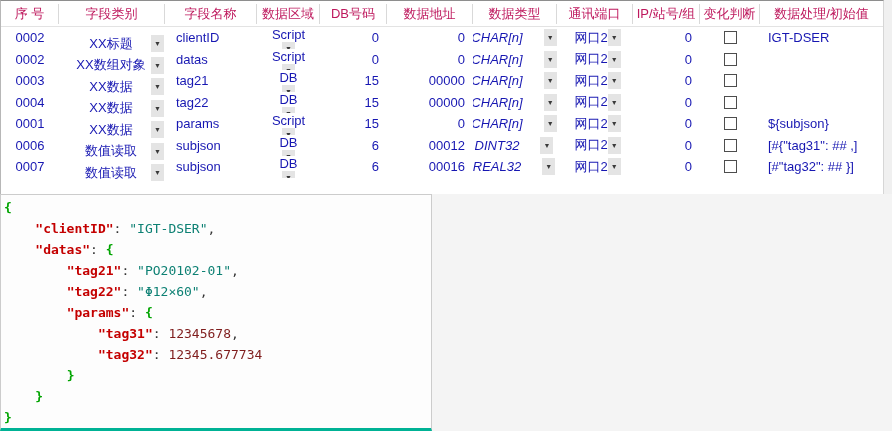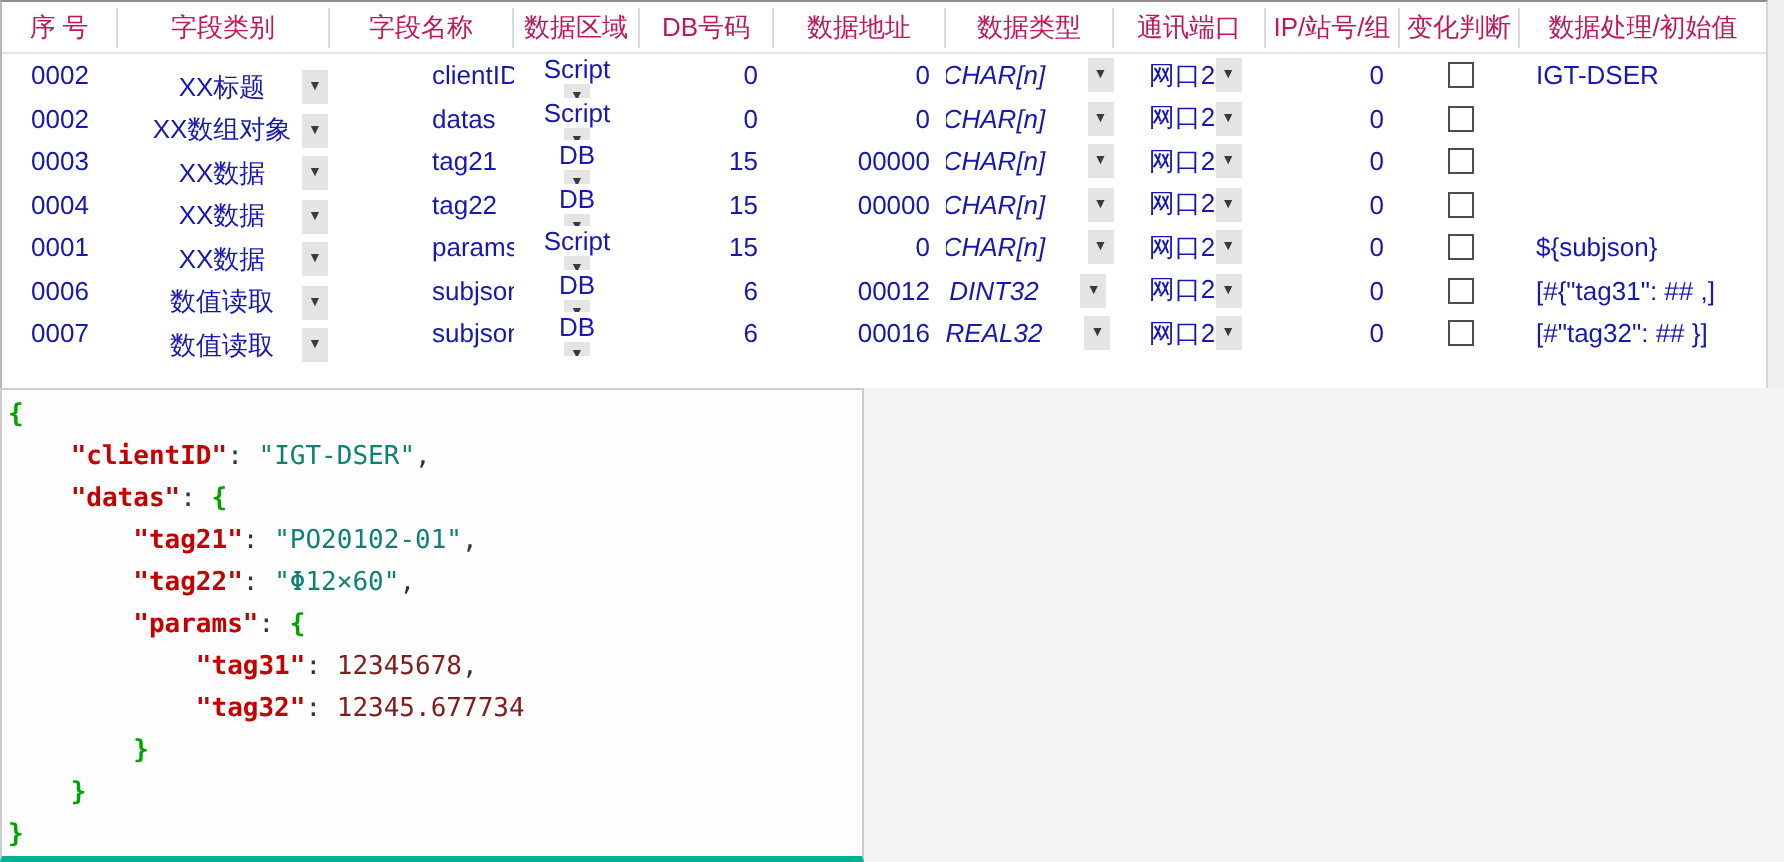--- a/index.html
+++ b/index.html
@@ -30,21 +30,21 @@
     display: flex; align-items: center; justify-content: center;
     font-size: 13px; color: #be185d;
     border-right: 1px solid #d9d9d9;
     white-space: nowrap; overflow: hidden;
   }
   .header-cell:last-child { border-right: none; }
   .body-row { height: 21.5px; font-size: 13px; color: #1717b2; }
   .cell { height: 100%; display: flex; align-items: center; white-space: nowrap; overflow: hidden; }
   .c-seq   { justify-content: center; }
   .c-combo { position: relative; padding-left: 14px; justify-content: center; padding-right: 16px; margin-top: 12px; }
-  .c-field { padding-left: 11px; margin-left: 40px; }
+  .c-field { padding-left: 11px; }
   .c-area  { padding-left: 2px; padding-right: 2px; justify-content: space-between; flex-direction: column; }
   .c-right { justify-content: flex-end; padding-right: 8px; }
   .c-dtype { justify-content: center; padding-right: 2px; gap: 21px; font-style: italic; }
   .c-port  { padding-left: 7px; padding-right: 2px; justify-content: center; }
   .c-chk   { justify-content: center; }
   .c-init  { padding-left: 8px; }
   .dd-btn {
     width: 13px; height: 17px; flex: 0 0 13px;
     background: #e4e4e4;
     display: flex; align-items: center; justify-content: center;

